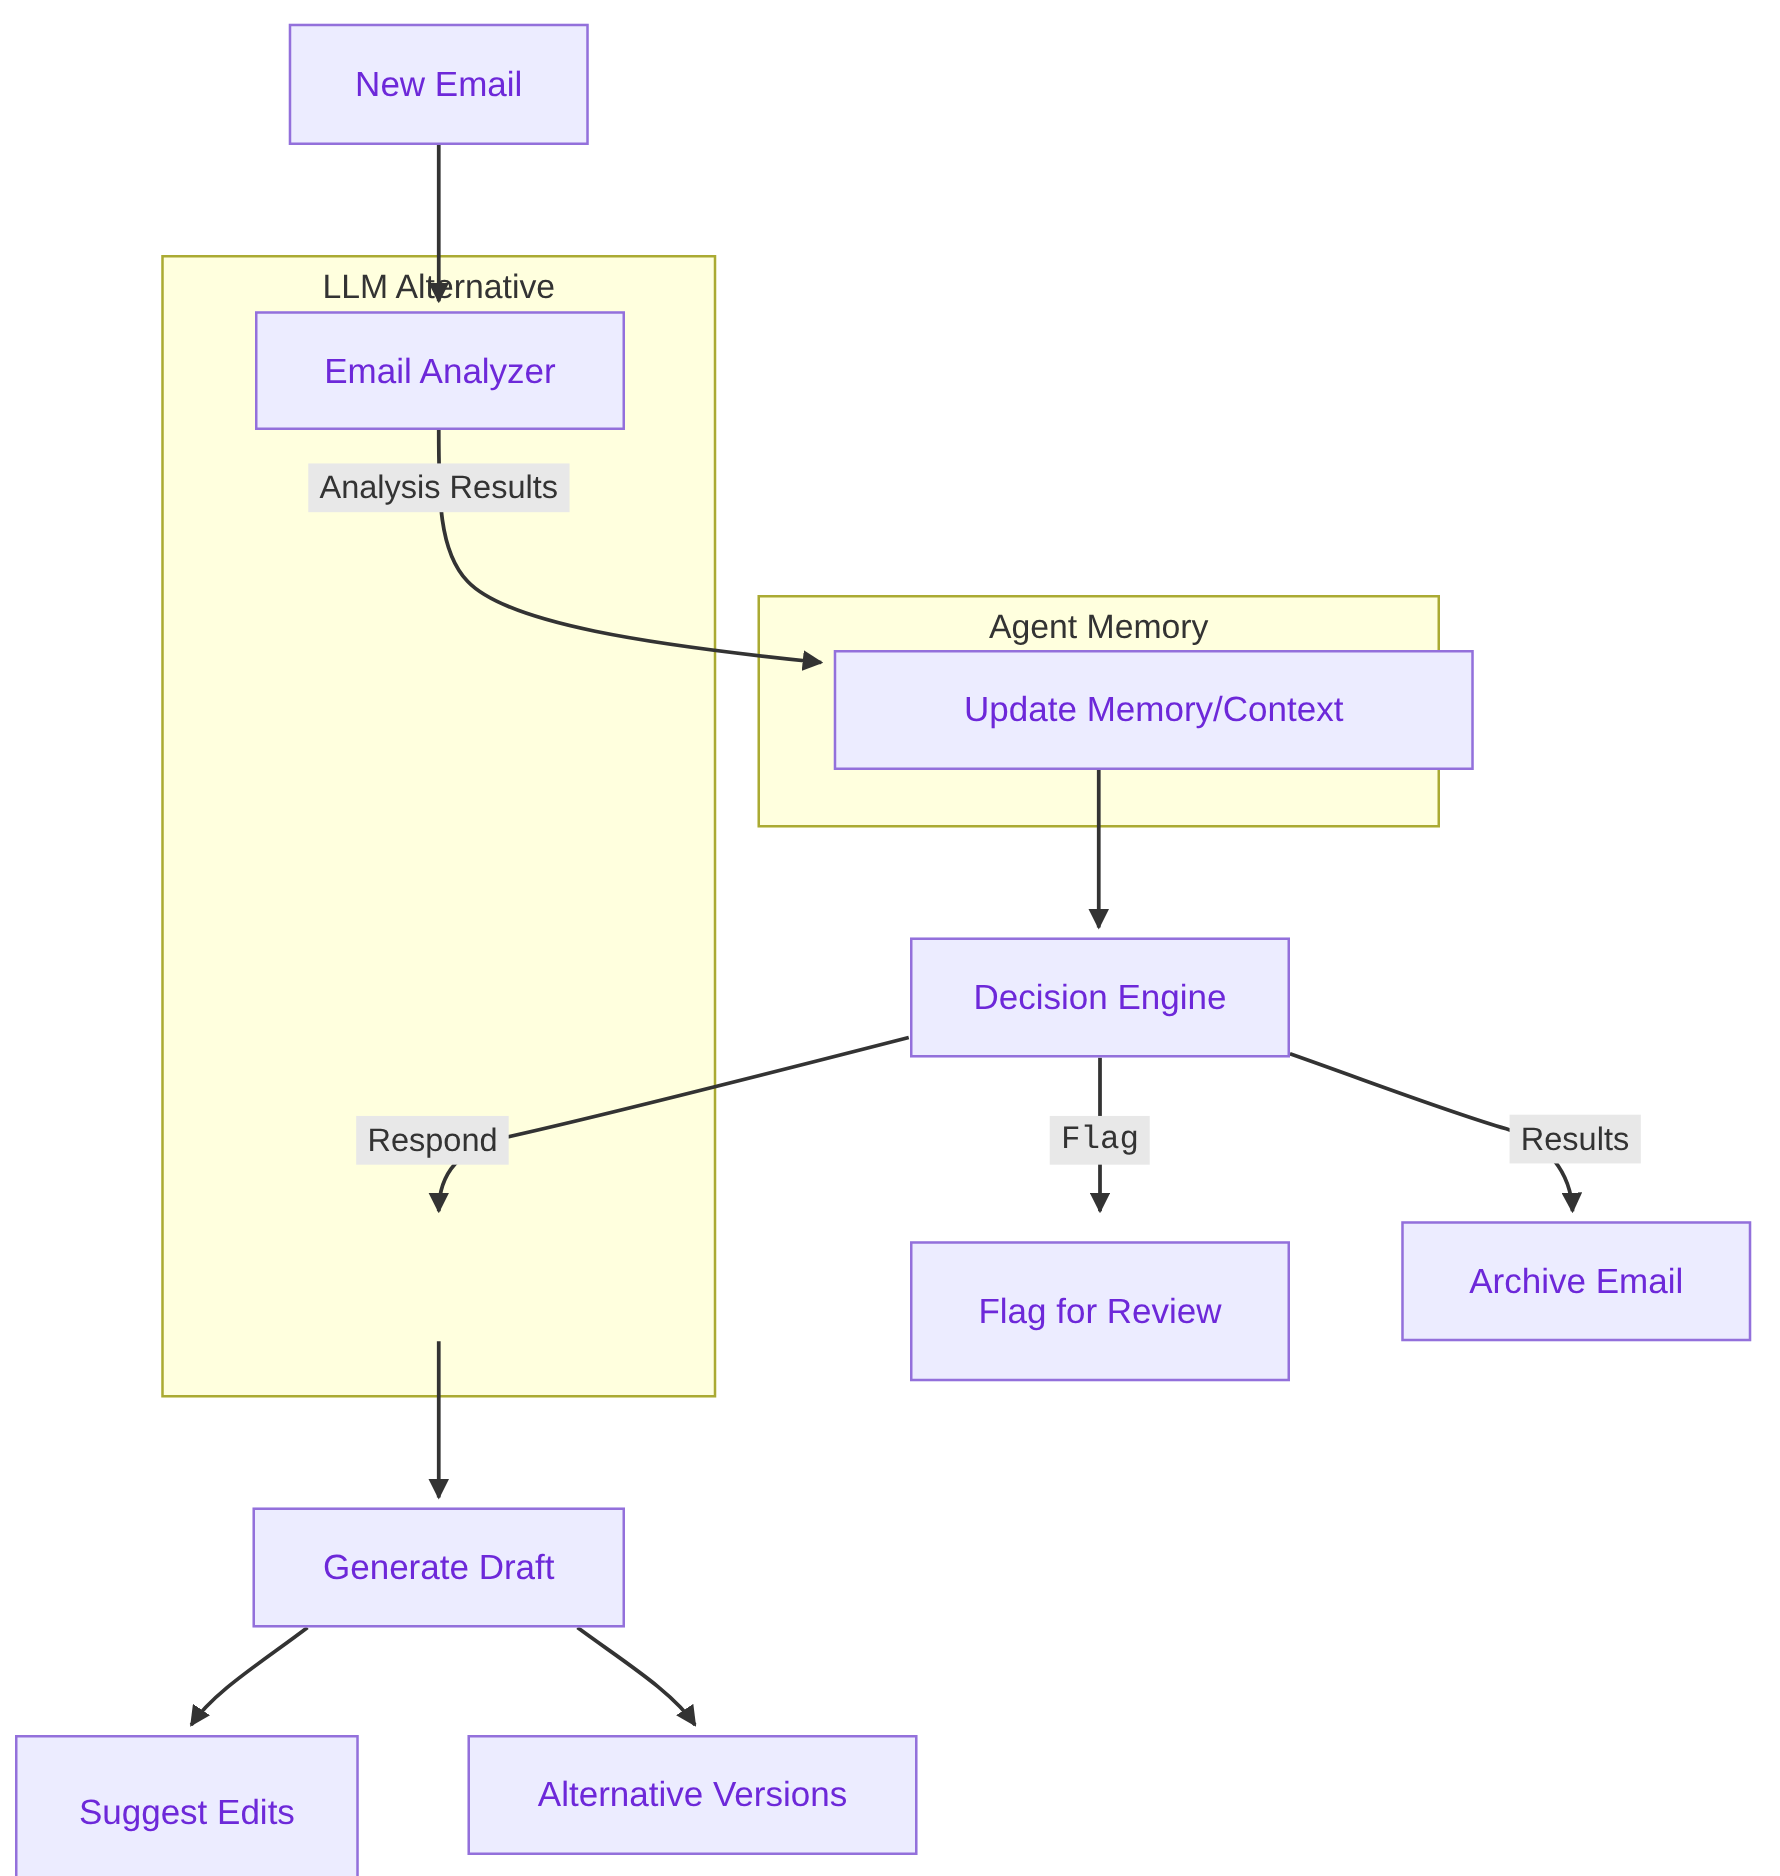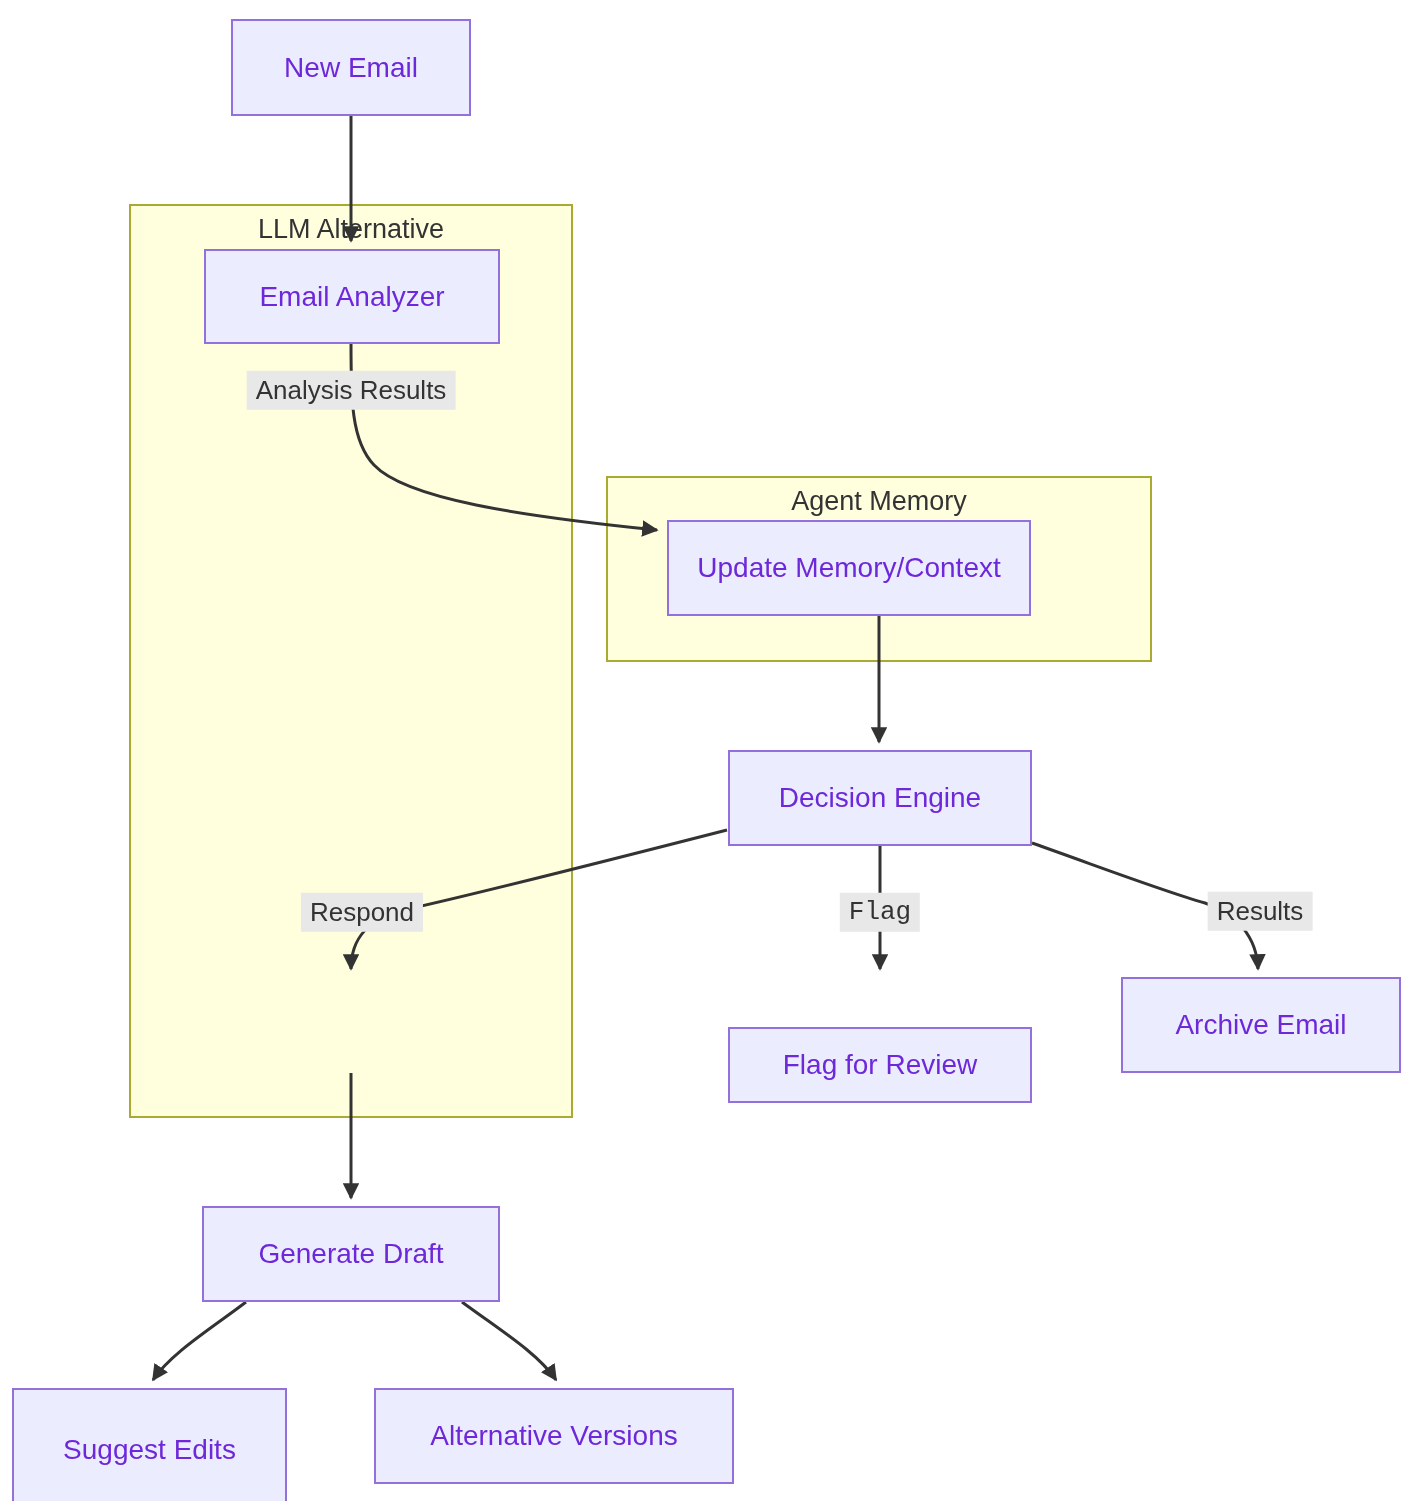--- a/index.html
+++ b/index.html
@@ -83,37 +83,37 @@
     <path d="M879,616 L879,742" fill="none" stroke="#333333" stroke-width="3" marker-end="url(#arrow)"></path>
     <path d="M727,830 C610,860 458,898 404,910 C368,919 351,938 351,969" fill="none" stroke="#333333" stroke-width="3" marker-end="url(#arrow)"></path>
     <path d="M880,846 L880,969" fill="none" stroke="#333333" stroke-width="3" marker-end="url(#arrow)"></path>
     <path d="M1032,843 C1100,867 1163,891 1205,903 C1237,913 1257,938 1258,969" fill="none" stroke="#333333" stroke-width="3" marker-end="url(#arrow)"></path>
     <path d="M351,1073 L351,1198" fill="none" stroke="#333333" stroke-width="3" marker-end="url(#arrow)"></path>
     <path d="M246,1302 C212,1328 171,1353 153,1380" fill="none" stroke="#333333" stroke-width="3" marker-end="url(#arrow)"></path>
     <path d="M462,1302 C497,1328 538,1353 556,1380" fill="none" stroke="#333333" stroke-width="3" marker-end="url(#arrow)"></path>
   </svg>
 
   <div class="edge-label" style="left:351px; top:390px;">Analysis Results</div>
-  <div class="edge-label" style="left:362px; top:912px;">Respond</div>
+  <div class="edge-label" style="left:346px; top:912px;">Respond</div>
   <div class="edge-label" style="left:880px; top:912px;font-family:Liberation Mono, monospace;">Flag</div>
   <div class="edge-label" style="left:1260px; top:911px;">Results</div>
 
   <div class="node" style="left:231px; top:19px; width:240px; height:97px;">
     <span>New Email</span>
   </div>
   <div class="node" style="left:204px; top:249px; width:296px; height:95px;">
     <span>Email Analyzer</span>
   </div>
-  <div class="node" style="left:667px; top:520px; width:364px; height:96px;">
+  <div class="node" style="left:667px; top:520px; width:512px; height:96px;">
     <span>Update Memory/Context</span>
   </div>
   <div class="node" style="left:728px; top:750px; width:304px; height:96px;">
     <span>Decision Engine</span>
   </div>
-  <div class="node" style="left:728px; top:1027px; width:304px; height:76px;">
+  <div class="node" style="left:728px; top:993px; width:304px; height:112px;">
     <span>Flag for Review</span>
   </div>
   <div class="node" style="left:202px; top:1206px; width:298px; height:96px;">
     <span>Generate Draft</span>
   </div>
   <div class="node" style="left:1121px; top:977px; width:280px; height:96px;">
     <span>Archive Email</span>
   </div>
   <div class="node" style="left:12px; top:1388px; width:275px; height:124px;">
     <span>Suggest Edits</span>

